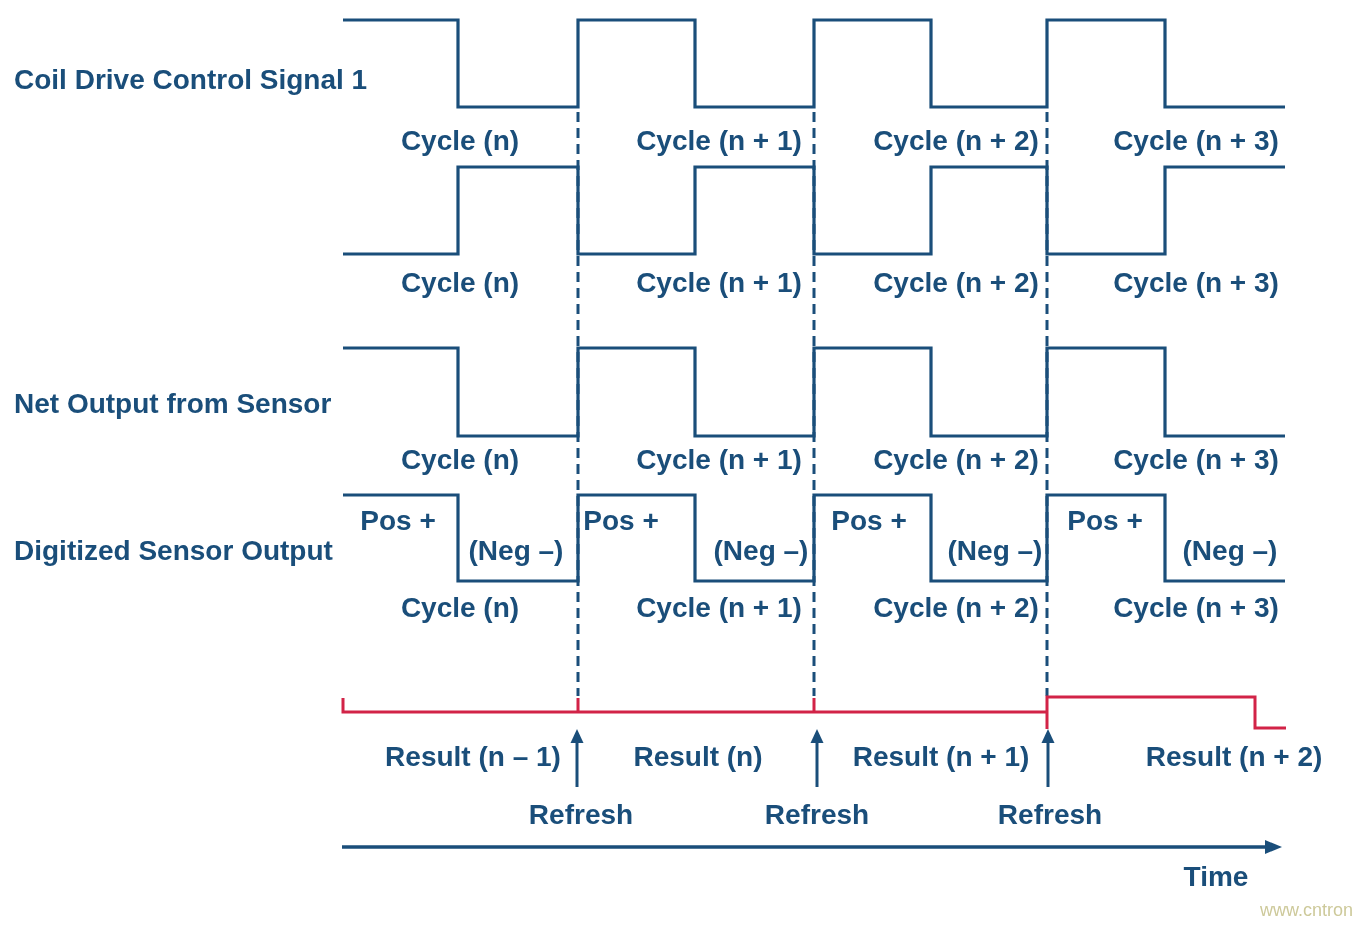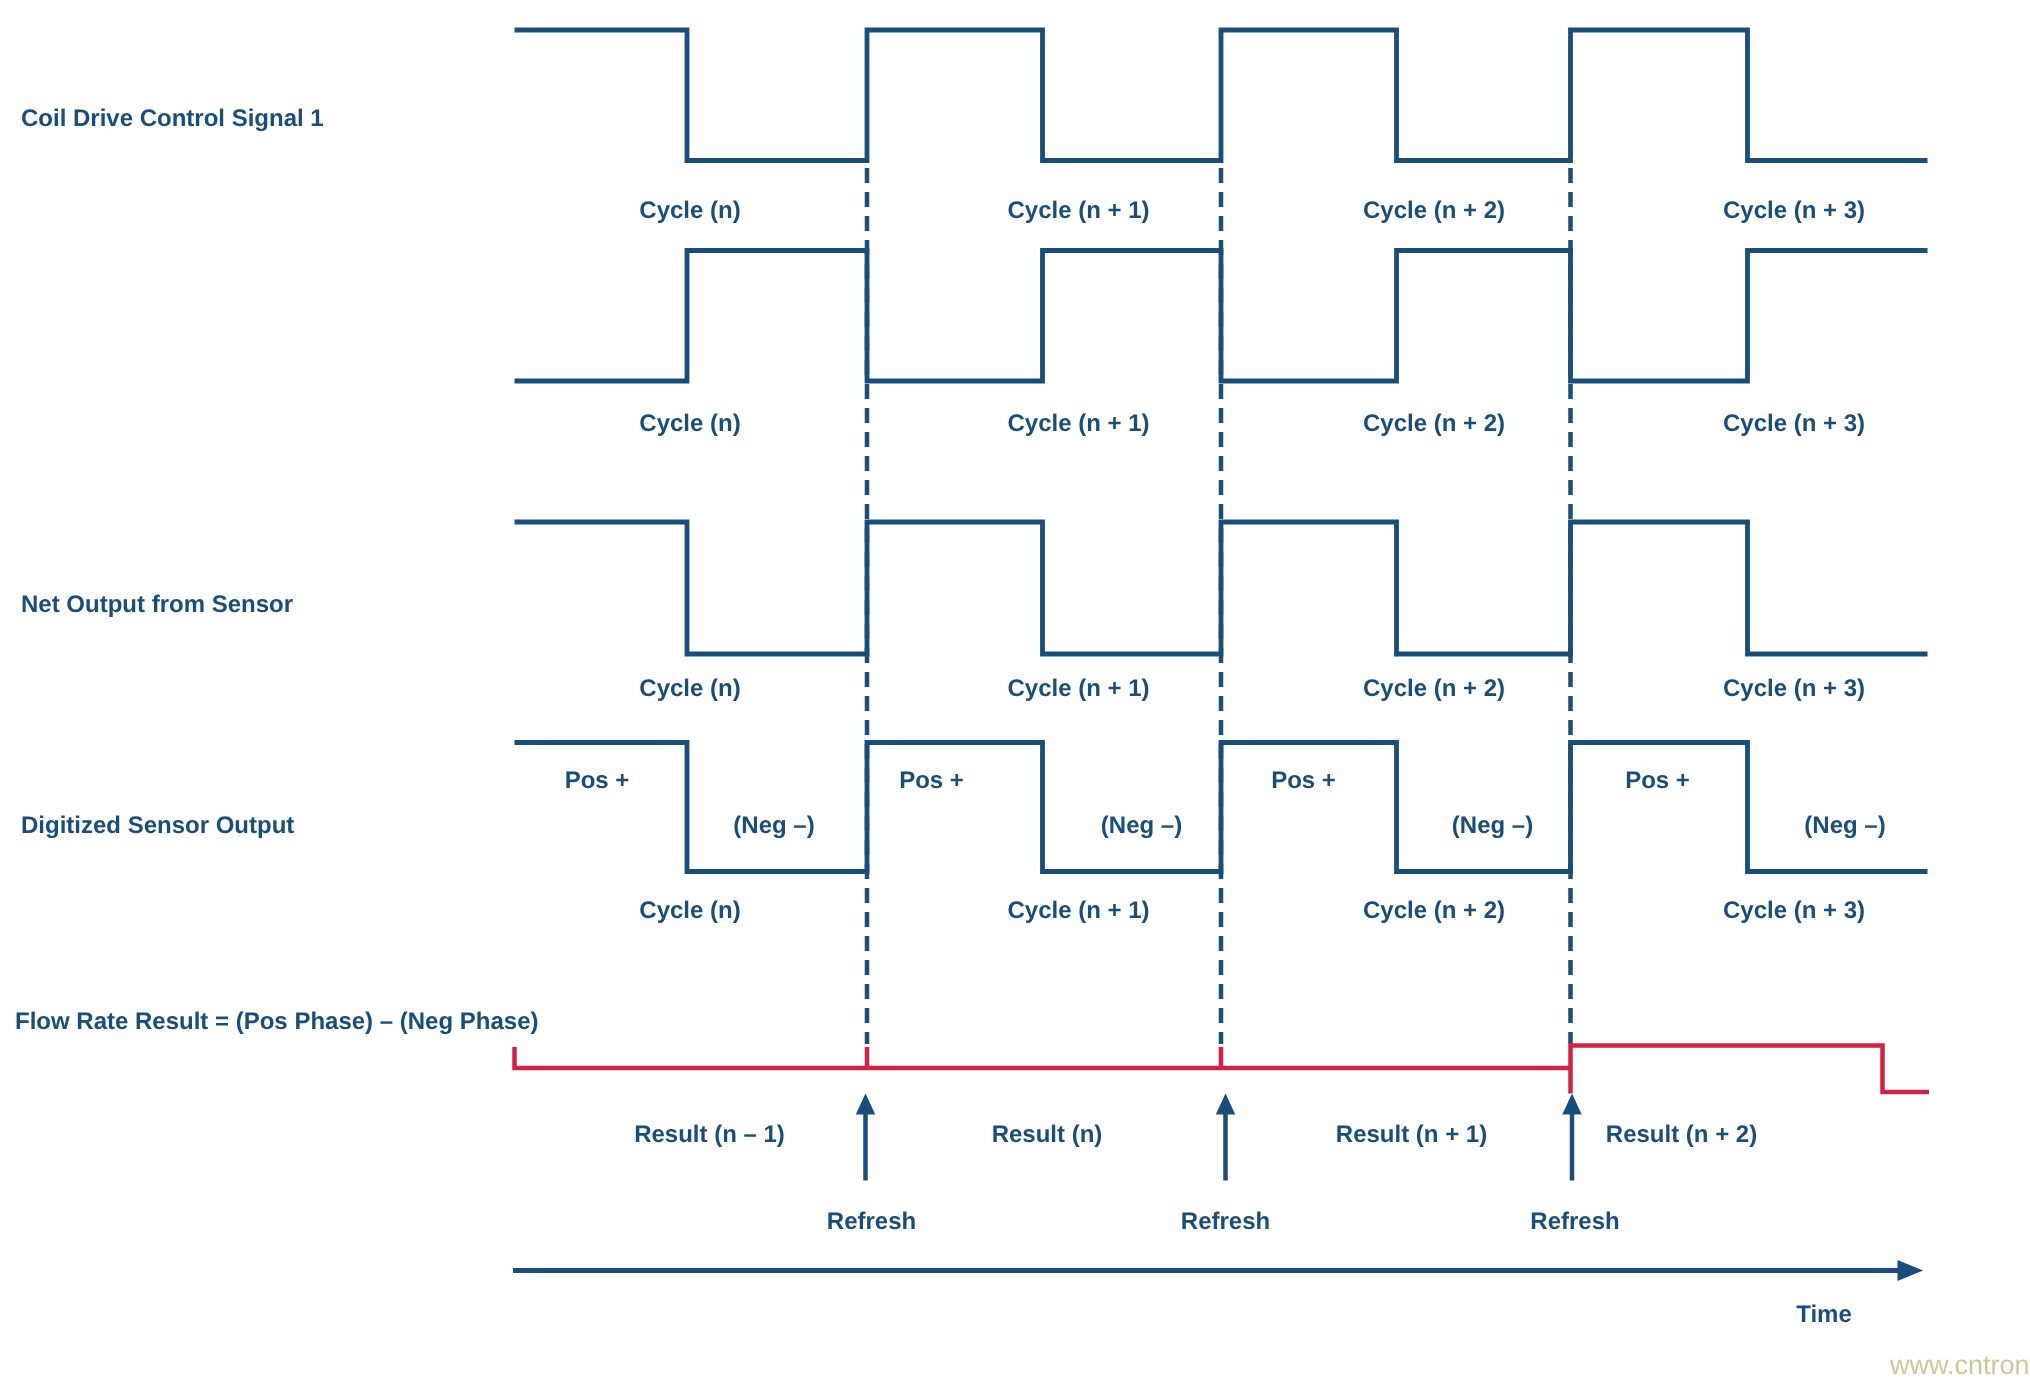--- a/index.html
+++ b/index.html
@@ -8,21 +8,21 @@
     width:1353px;height:926px;
     background:#fff;
     font-family:"Liberation Sans", sans-serif;
     overflow:hidden;
   }
   #wave-svg{position:absolute;left:0;top:0;}
   .lbl{
     position:absolute;
     color:var(--navy,#1a4e7a);
     font-weight:bold;
-    font-size:16px;
+    font-size:28px;
     white-space:nowrap;
     line-height:1;
   }
   .row-lbl{transform:translateY(-50%);}
   .center{transform:translate(-50%,-50%);text-align:center;}
   .watermark{
     position:absolute;
     font-size:18px;
     font-weight:normal;
     color:var(--wm,#cdc99a);
@@ -54,21 +54,20 @@
       <polygon points="1265,840 1265,854 1282,847" fill="#1a4e7a"></polygon>
     </svg>
 
   <div class="lbl row-lbl" style="left: 14px; top: 80px;">Coil Drive Control Signal 1</div>
 
 
   <div class="lbl row-lbl" style="left: 14px; top: 404px; text-align: center;">Net Output from Sensor</div>
 
   <div class="lbl row-lbl" style="left: 14px; top: 551px;">Digitized Sensor Output</div>
 
-  <div class="lbl row-lbl" style="left: 10px; top: 682px;">Flow Rate Result = (Pos Phase) – (Neg Phase)</div>
 
   <div class="lbl center" style="left: 1216px; top: 877px;">Time</div>
 
   <div class="watermark" style="left: 1337px; top: 910px;">www.cntronics.com</div>
 <div class="lbl center" style="left: 460px; top: 141px;">Cycle (n)</div>
     <div class="lbl center" style="left: 719px; top: 141px;">Cycle (n + 1)</div>
     <div class="lbl center" style="left: 956px; top: 141px;">Cycle (n + 2)</div>
     <div class="lbl center" style="left: 1196px; top: 141px;">Cycle (n + 3)</div>
     <div class="lbl center" style="left: 460px; top: 283px;">Cycle (n)</div>
     <div class="lbl center" style="left: 719px; top: 283px;">Cycle (n + 1)</div>
@@ -86,17 +85,17 @@
     <div class="lbl center" style="left: 621px; top: 521px;">Pos +</div>
     <div class="lbl center" style="left: 869px; top: 521px;">Pos +</div>
     <div class="lbl center" style="left: 1105px; top: 521px;">Pos +</div>
     <div class="lbl center" style="left: 516px; top: 551px;">(Neg –)</div>
     <div class="lbl center" style="left: 761px; top: 551px;">(Neg –)</div>
     <div class="lbl center" style="left: 995px; top: 551px;">(Neg –)</div>
     <div class="lbl center" style="left: 1230px; top: 551px;">(Neg –)</div>
     <div class="lbl center" style="left: 473px; top: 757px;">Result (n – 1)</div>
     <div class="lbl center" style="left: 698px; top: 757px;">Result (n)</div>
     <div class="lbl center" style="left: 930px; top: 757px; margin-left: 11px;">Result (n + 1)</div>
-    <div class="lbl center" style="left: 1121px; top: 757px;">Result (n + 2)</div>
+    <div class="lbl center" style="left: 1234px; top: 757px;">Result (n + 2)</div>
     <div class="lbl center" style="left: 581px; top: 815px;">Refresh</div>
     <div class="lbl center" style="left: 817px; top: 815px;">Refresh</div>
     <div class="lbl center" style="left: 1050px; top: 815px;">Refresh</div>
   </div>
 
 </body></html>

